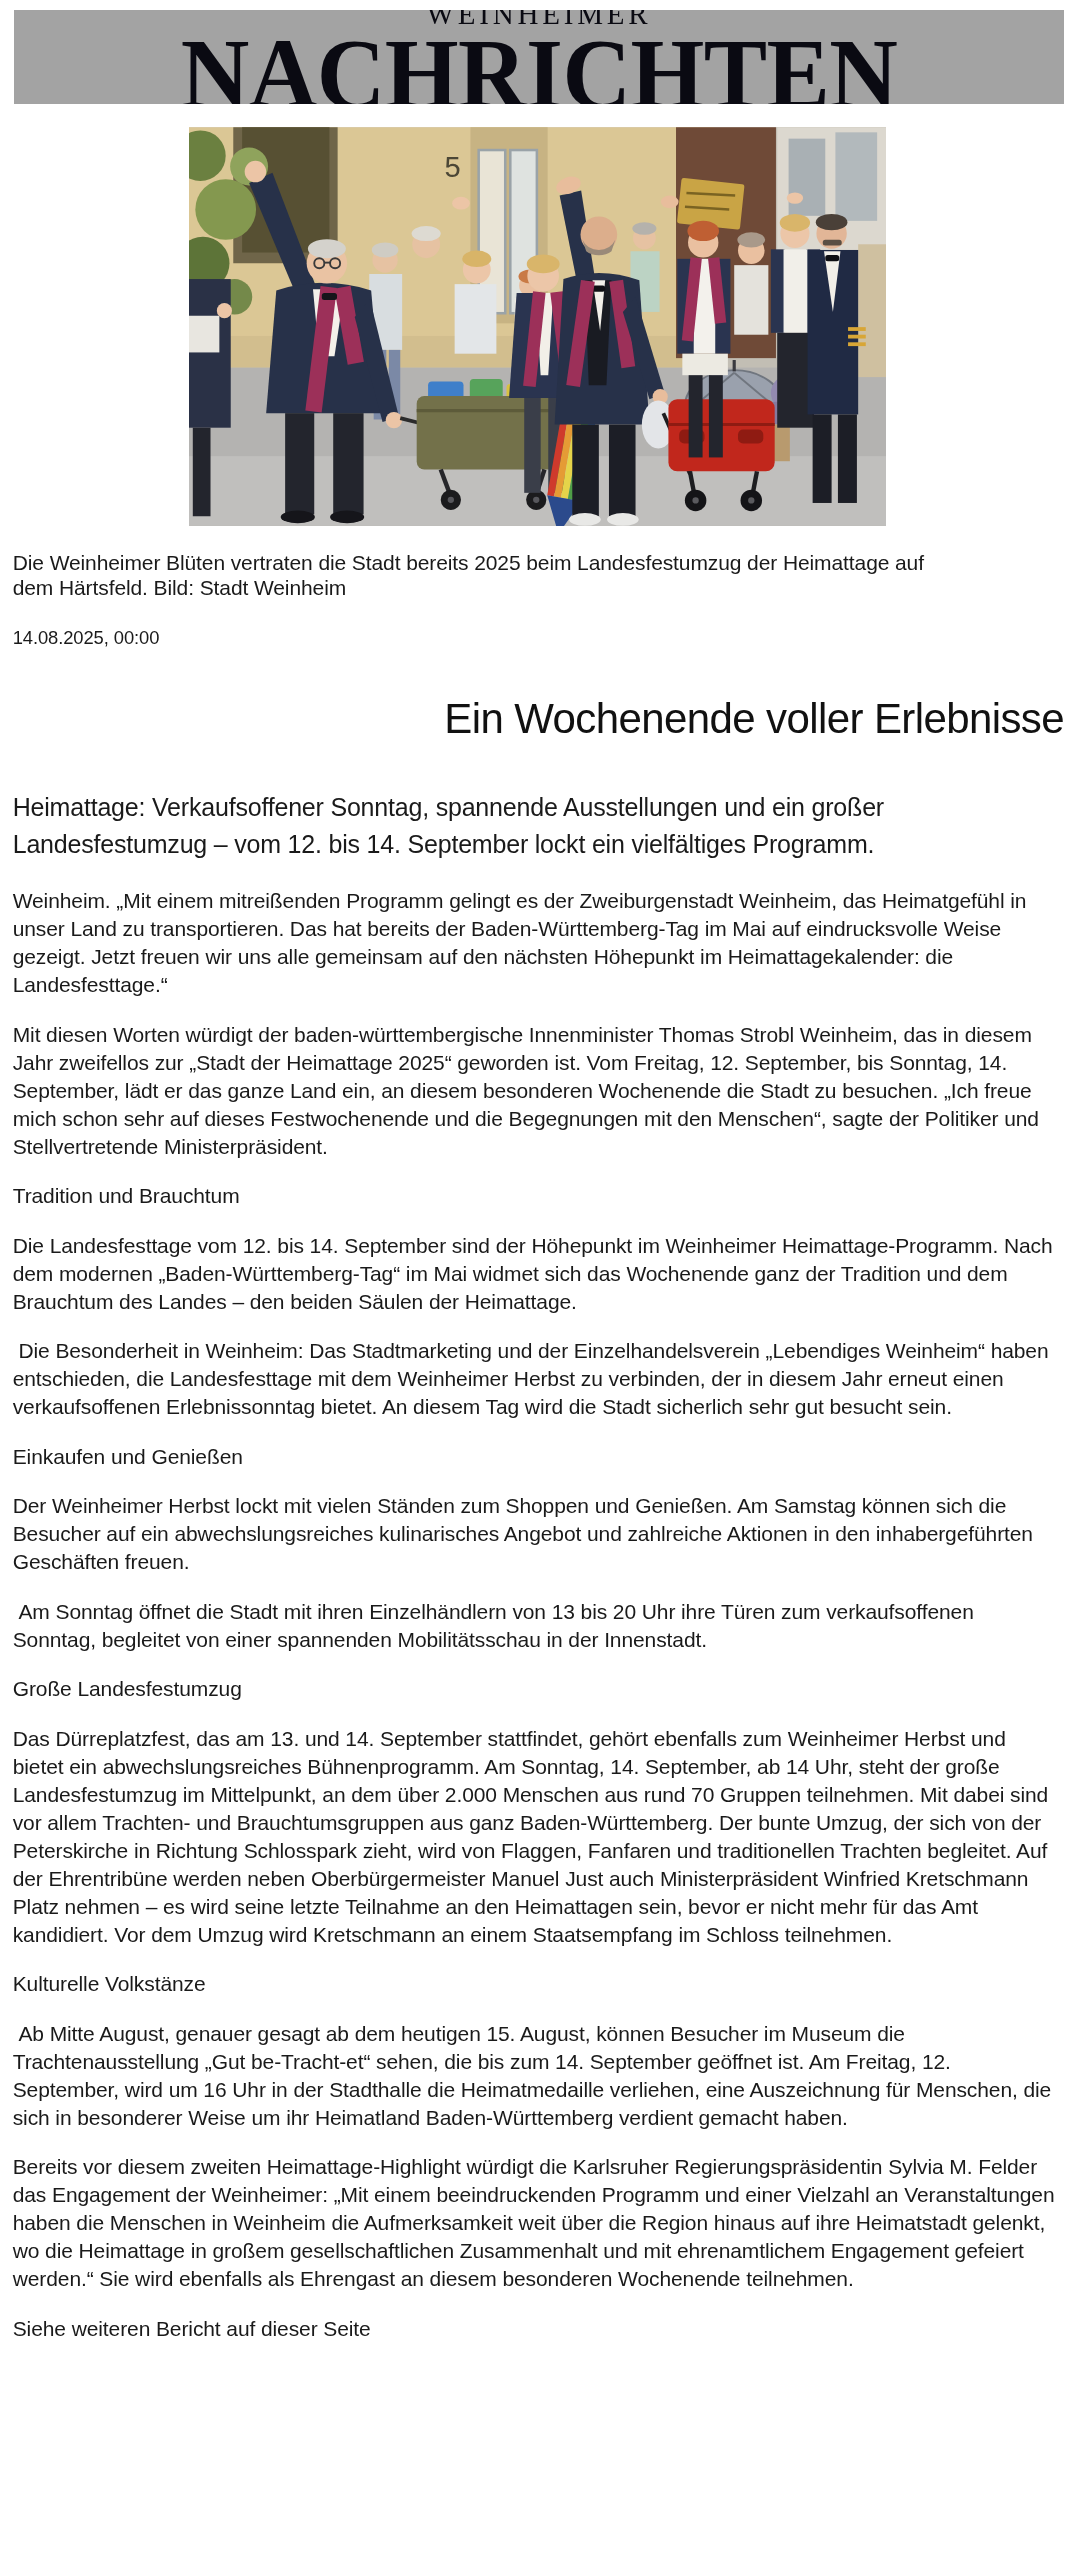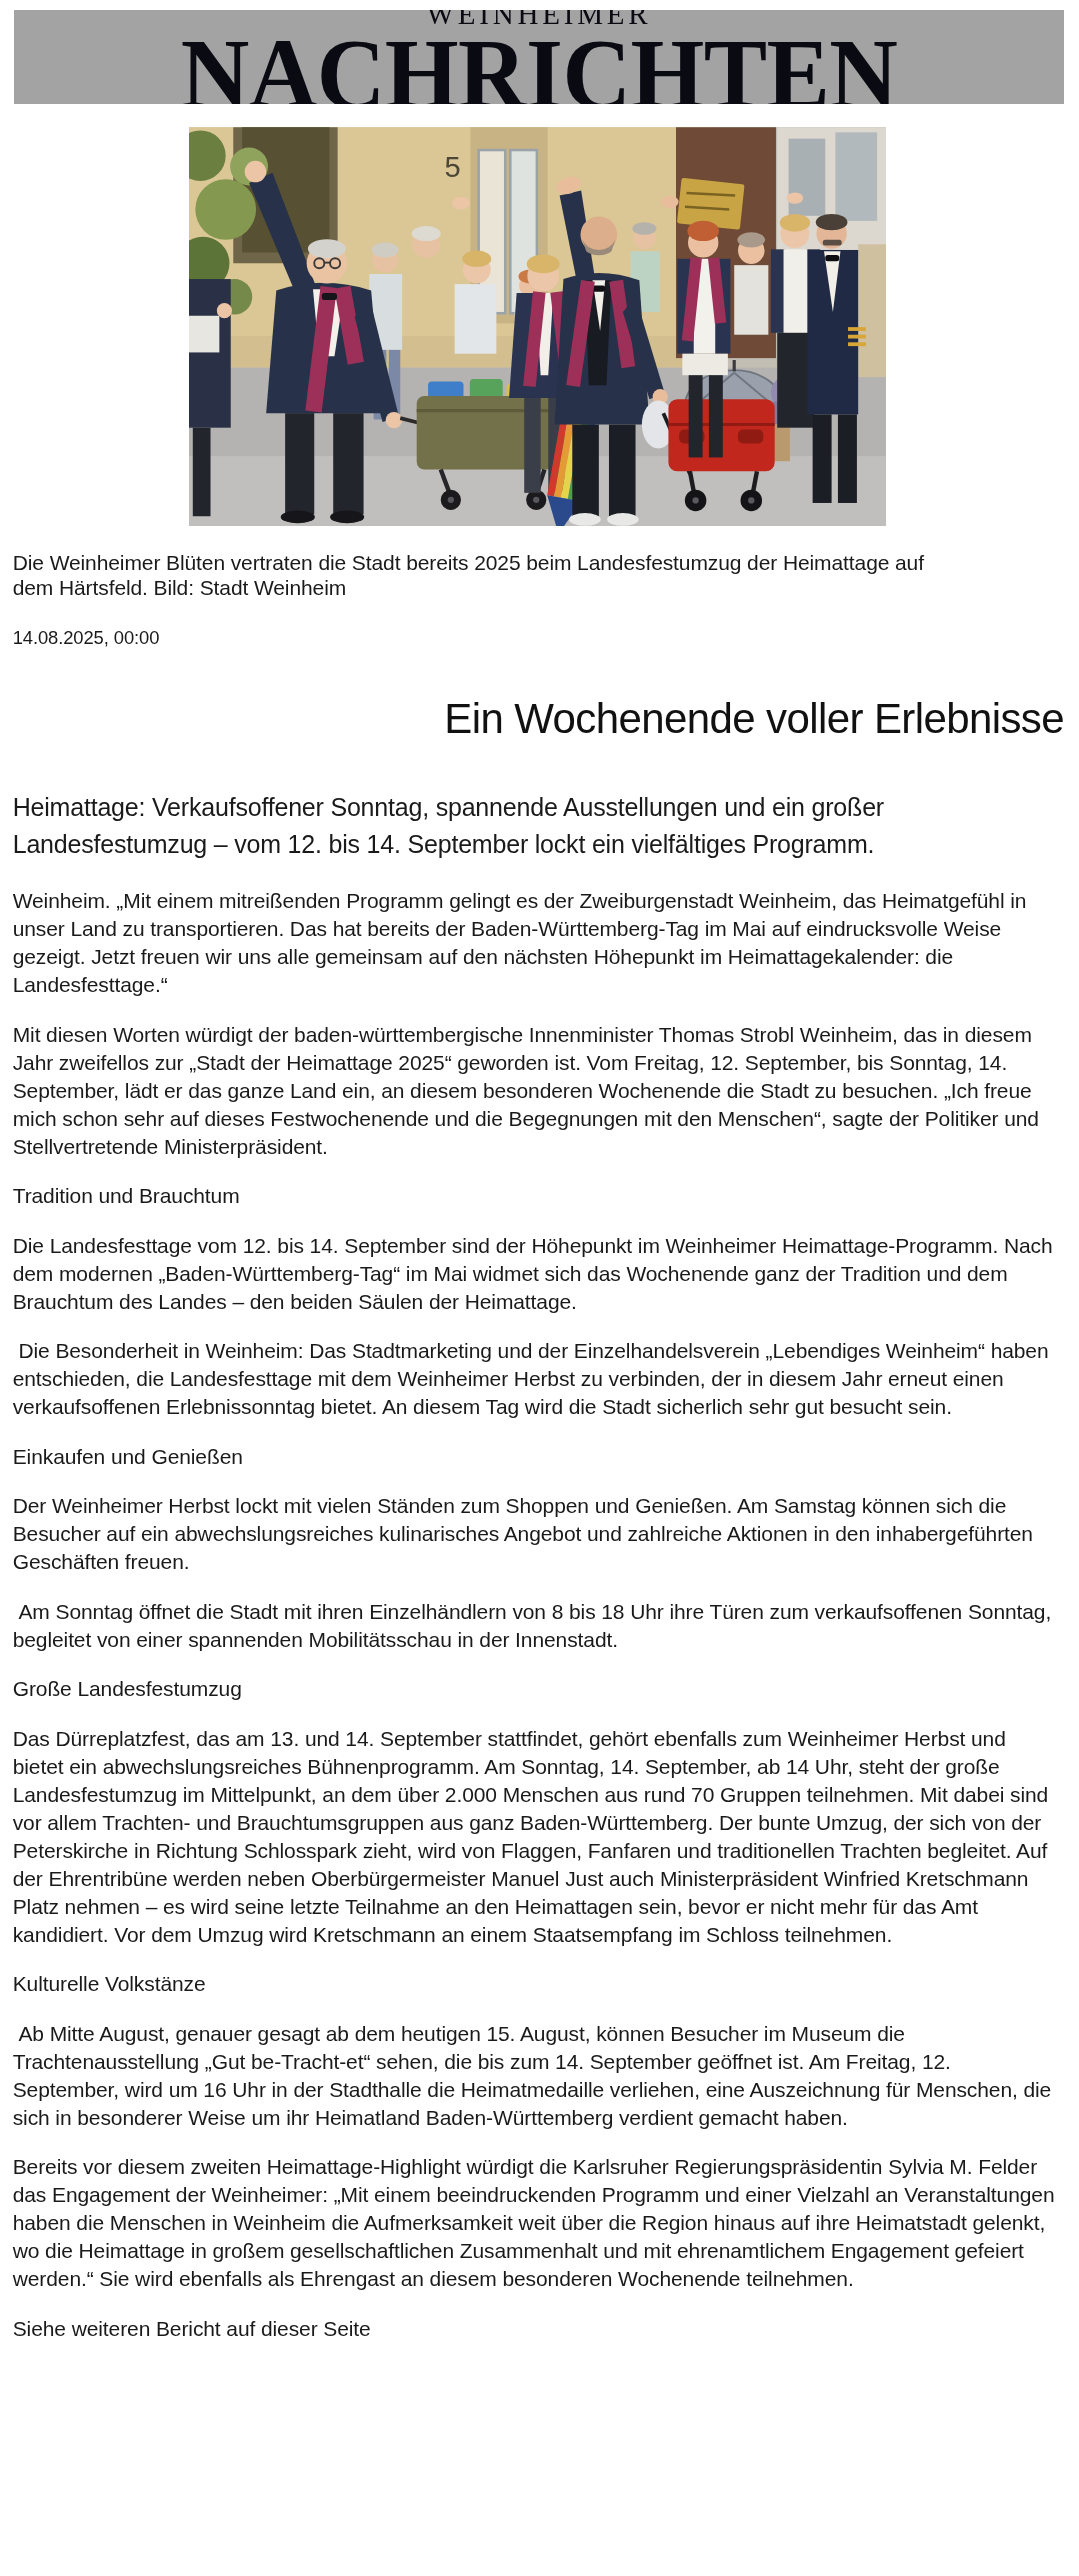--- a/index.html
+++ b/index.html
@@ -267,21 +267,21 @@
   <p class="lede">Heimattage: Verkaufsoffener Sonntag, spannende Ausstellungen und ein großer Landesfestumzug – vom 12. bis 14. September lockt ein vielfältiges Programm.</p>
 
   <div class="article">
     <p>Weinheim. „Mit einem mitreißenden Programm gelingt es der Zweiburgenstadt Weinheim, das Heimatgefühl in unser Land zu transportieren. Das hat bereits der Baden-Württemberg-Tag im Mai auf eindrucksvolle Weise gezeigt. Jetzt freuen wir uns alle gemeinsam auf den nächsten Höhepunkt im Heimattagekalender: die Landesfesttage.“</p>
     <p>Mit diesen Worten würdigt der baden-württembergische Innenminister Thomas Strobl Weinheim, das in diesem Jahr zweifellos zur „Stadt der Heimattage 2025“ geworden ist. Vom Freitag, 12. September, bis Sonntag, 14. September, lädt er das ganze Land ein, an diesem besonderen Wochenende die Stadt zu besuchen. „Ich freue mich schon sehr auf dieses Festwochenende und die Begegnungen mit den Menschen“, sagte der Politiker und Stellvertretende Ministerpräsident.</p>
     <h2>Tradition und Brauchtum</h2>
     <p>Die Landesfesttage vom 12. bis 14. September sind der Höhepunkt im Weinheimer Heimattage-Programm. Nach dem modernen „Baden-Württemberg-Tag“ im Mai widmet sich das Wochenende ganz der Tradition und dem Brauchtum des Landes – den beiden Säulen der Heimattage.</p>
     <p> Die Besonderheit in Weinheim: Das Stadtmarketing und der Einzelhandelsverein „Lebendiges Weinheim“ haben entschieden, die Landesfesttage mit dem Weinheimer Herbst zu verbinden, der in diesem Jahr erneut einen verkaufsoffenen Erlebnissonntag bietet. An diesem Tag wird die Stadt sicherlich sehr gut besucht sein.</p>
     <h2>Einkaufen und Genießen</h2>
     <p>Der Weinheimer Herbst lockt mit vielen Ständen zum Shoppen und Genießen. Am Samstag können sich die Besucher auf ein abwechslungsreiches kulinarisches Angebot und zahlreiche Aktionen in den inhabergeführten Geschäften freuen.</p>
-    <p> Am Sonntag öffnet die Stadt mit ihren Einzelhändlern von 8 bis 18 Uhr ihre Türen zum verkaufsoffenen Sonntag, begleitet von einer spannenden Mobilitätsschau in der Innenstadt.</p>
+    <p> Am Sonntag öffnet die Stadt mit ihren Einzelhändlern von 13 bis 20 Uhr ihre Türen zum verkaufsoffenen Sonntag, begleitet von einer spannenden Mobilitätsschau in der Innenstadt.</p>
     <h2>Große Landesfestumzug</h2>
     <p>Das Dürreplatzfest, das am 13. und 14. September stattfindet, gehört ebenfalls zum Weinheimer Herbst und bietet ein abwechslungsreiches Bühnenprogramm. Am Sonntag, 14. September, ab 14 Uhr, steht der große Landesfestumzug im Mittelpunkt, an dem über 2.000 Menschen aus rund 70 Gruppen teilnehmen. Mit dabei sind vor allem Trachten- und Brauchtumsgruppen aus ganz Baden-Württemberg. Der bunte Umzug, der sich von der Peterskirche in Richtung Schlosspark zieht, wird von Flaggen, Fanfaren und traditionellen Trachten begleitet. Auf der Ehrentribüne werden neben Oberbürgermeister Manuel Just auch Ministerpräsident Winfried Kretschmann Platz nehmen – es wird seine letzte Teilnahme an den Heimattagen sein, bevor er nicht mehr für das Amt kandidiert. Vor dem Umzug wird Kretschmann an einem Staatsempfang im Schloss teilnehmen.</p>
     <h2>Kulturelle Volkstänze</h2>
     <p> Ab Mitte August, genauer gesagt ab dem heutigen 15. August, können Besucher im Museum die Trachtenausstellung „Gut be-Tracht-et“ sehen, die bis zum 14. September geöffnet ist. Am Freitag, 12. September, wird um 16 Uhr in der Stadthalle die Heimatmedaille verliehen, eine Auszeichnung für Menschen, die sich in besonderer Weise um ihr Heimatland Baden-Württemberg verdient gemacht haben.</p>
     <p>Bereits vor diesem zweiten Heimattage-Highlight würdigt die Karlsruher Regierungspräsidentin Sylvia M. Felder das Engagement der Weinheimer: „Mit einem beeindruckenden Programm und einer Vielzahl an Veranstaltungen haben die Menschen in Weinheim die Aufmerksamkeit weit über die Region hinaus auf ihre Heimatstadt gelenkt, wo die Heimattage in großem gesellschaftlichen Zusammenhalt und mit ehrenamtlichem Engagement gefeiert werden.“ Sie wird ebenfalls als Ehrengast an diesem besonderen Wochenende teilnehmen.</p>
     <p class="see-also">Siehe weiteren Bericht auf dieser Seite</p>
   </div>
 
 </div>
 

